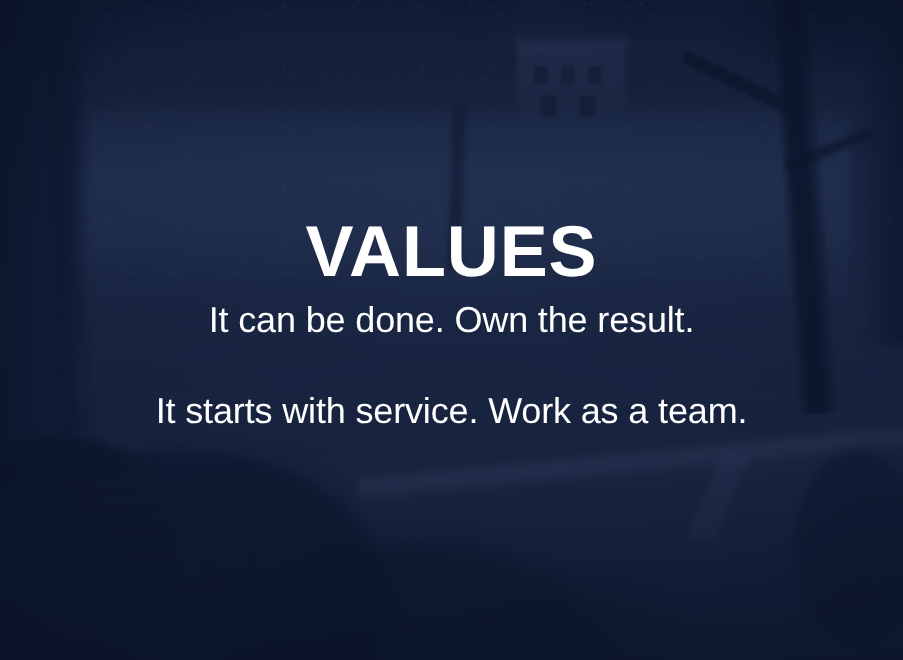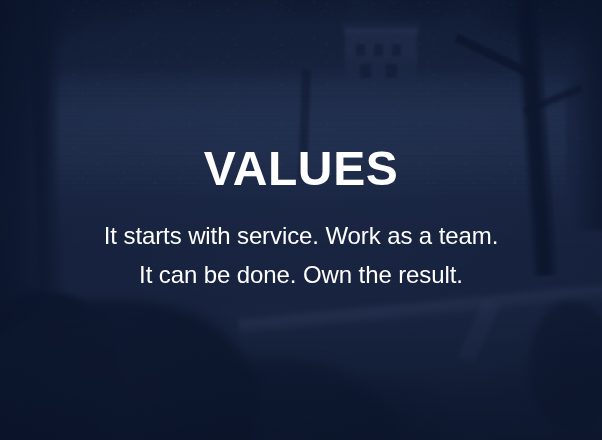--- a/index.html
+++ b/index.html
@@ -470,17 +470,17 @@
     <div class="shrub-b"></div>
     <div class="shrub-a"></div>
 
     <div class="layer-tint"></div>
     <div class="layer-vignette"></div>
     <div class="layer-veil"></div>
   </div>
 
   <div class="content">
     <h1 class="headline">VALUES</h1>
+    <p class="subline">It can be done. Own the result.</p>
     <p class="subline first">It starts with service. Work as a team.</p>
-    <p class="subline">It can be done. Own the result.</p>
   </div>
 
 </div>
 
 </body></html>

